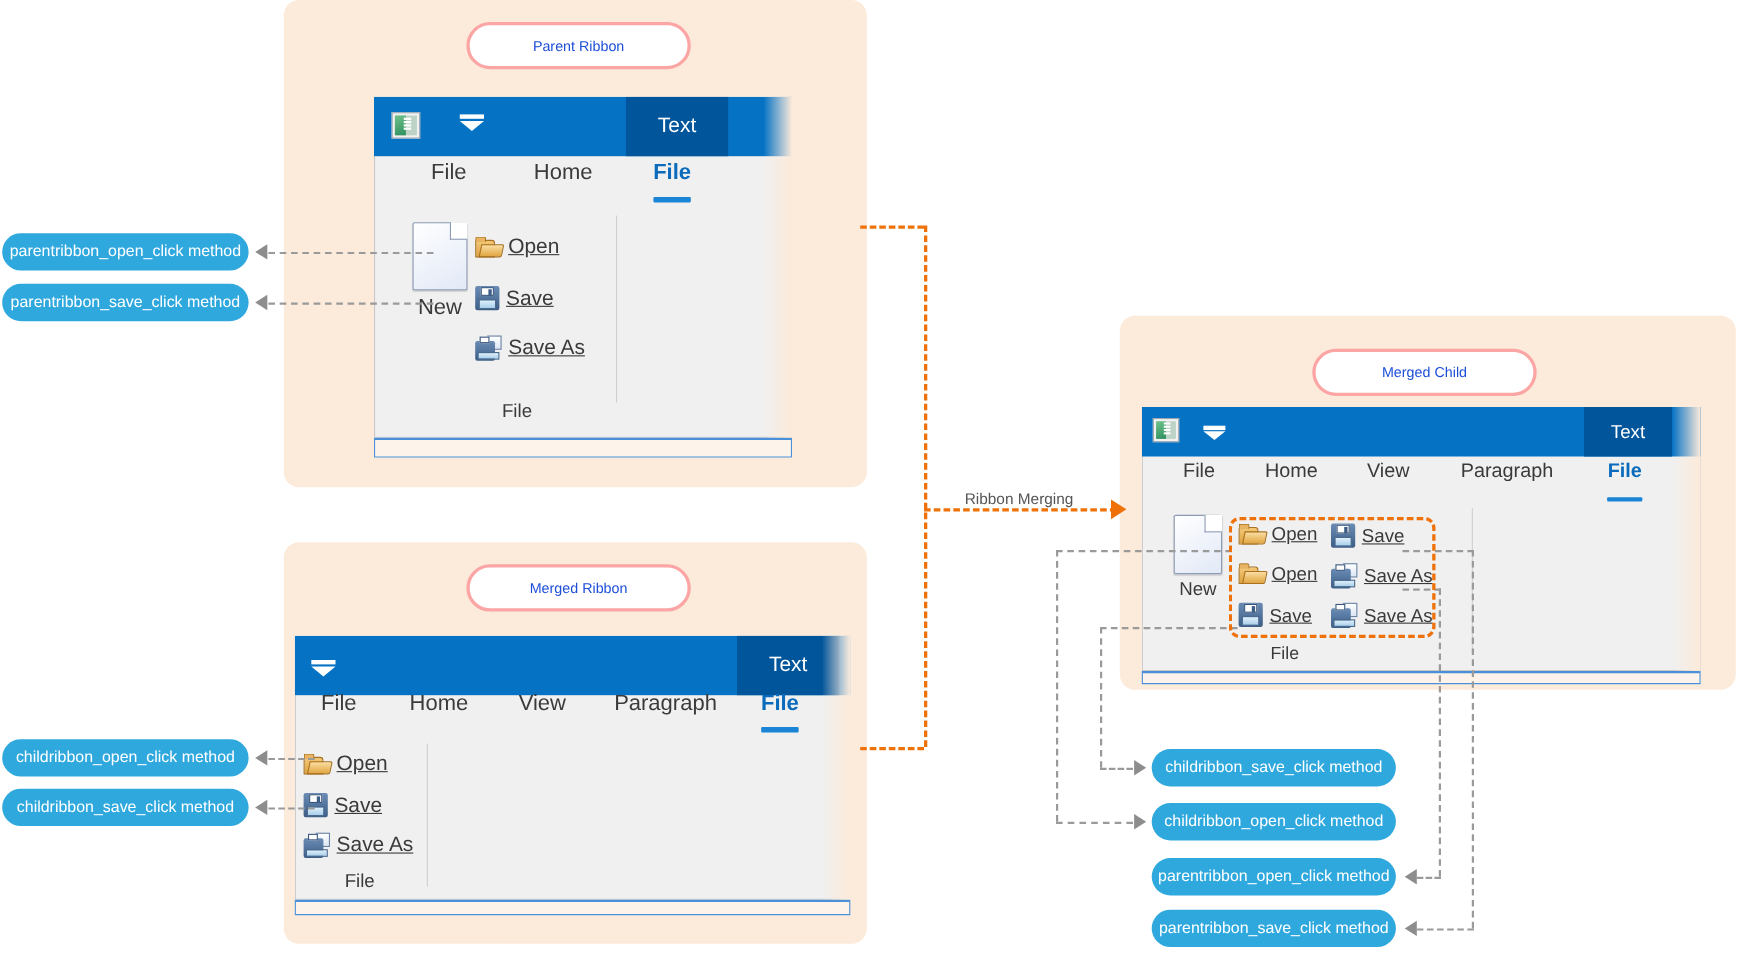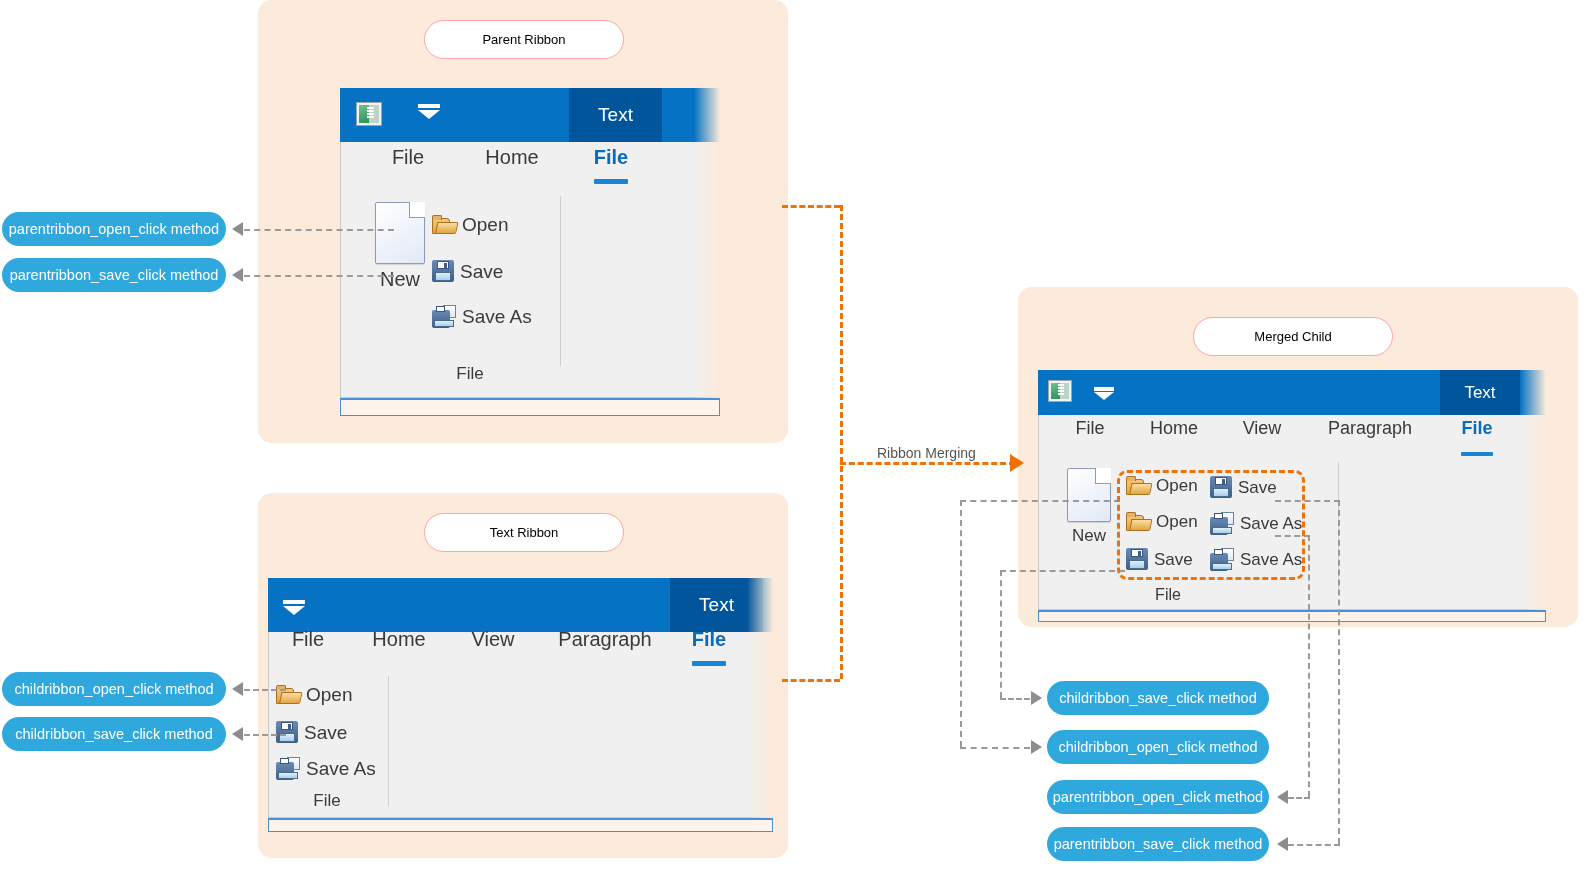--- a/index.html
+++ b/index.html
@@ -14,24 +14,24 @@
   .panel{
     position:absolute;
     background:#FCEADA;
     border-radius:14px;
   }
 
   
   .title-pill{
     position:absolute;
     background:#ffffff;
-    border:1px solid #fca5a5;
+    border:3px solid #fca5a5;
     border-radius:999px;
     display:flex;align-items:center;justify-content:center;
-    color:#000000;
+    color:#1d4ed8;
     font-size:13px;
     white-space:nowrap;
   }
 
   
   .ribbon{
     position:absolute;
     background:#F0F0F0;
     overflow:hidden;
     box-shadow:0 0 0 1px #c9c9c9 inset;
@@ -92,21 +92,21 @@
     content:"";position:absolute;right:-1px;top:-1px;
     width:15px;height:15px;background:#ffffff;
     border-left:1px solid #8d9bb5;border-bottom:1px solid #8d9bb5;
   }
   .bigbtn .cap{font-size:20px;color:#3A3A3A;margin-top:4px;}
 
   .smallitem{
     position:absolute;display:flex;align-items:center;gap:6px;
     font-size:19px;color:#3A3A3A;white-space:nowrap;
   }
-  .smallitem .lbl{line-height:1;}
+  .smallitem .lbl{line-height:1;text-decoration:underline;}
 
   
   .ico{position:relative;flex:0 0 auto;}
   .ico-folder{width:24px;height:19px;}
   .ico-folder .back{position:absolute;left:0;bottom:0;width:18px;height:16px;
     background:linear-gradient(#f3c879,#dfa33f);border:1px solid #a87220;
     border-radius:2px 3px 0 0;box-sizing:border-box;}
   .ico-folder .tab2{position:absolute;left:0;top:0;width:10px;height:5px;
     background:#e8b463;border:1px solid #a87220;border-bottom:none;
     border-radius:2px 2px 0 0;box-sizing:border-box;}
@@ -245,21 +245,21 @@
   </div>
 
   <div class="fademask"></div>
 </div>
 <div class="doc-area" style="left:340px;top:398px;width:380px;height:18px;"></div>
 
 <div class="panel" style="left:258px;top:493px;width:530px;height:365px;">
 </div>
 
 <div class="title-pill" style="left:424px;top:513px;width:198px;height:37px;">
-  <span>Text Ribbon</span>
+  <span>Merged Ribbon</span>
 </div>
 
 <div class="ribbon" style="left:268px;top:578px;width:505px;height:240px;">
   <div class="titlebar">
     <div class="qat-arrow" style="left:15px;top:28px;border-left:11px solid transparent;border-right:11px solid transparent;border-top:9px solid #ffffff;"></div>
     <div class="qat-arrow" style="left:15px;top:22px;width:22px;height:4px;background:#ffffff;border:none;"></div>
     <div class="text-btn" style="left:402px;width:93px;">
       <span>Text</span>
     </div>
   </div>

